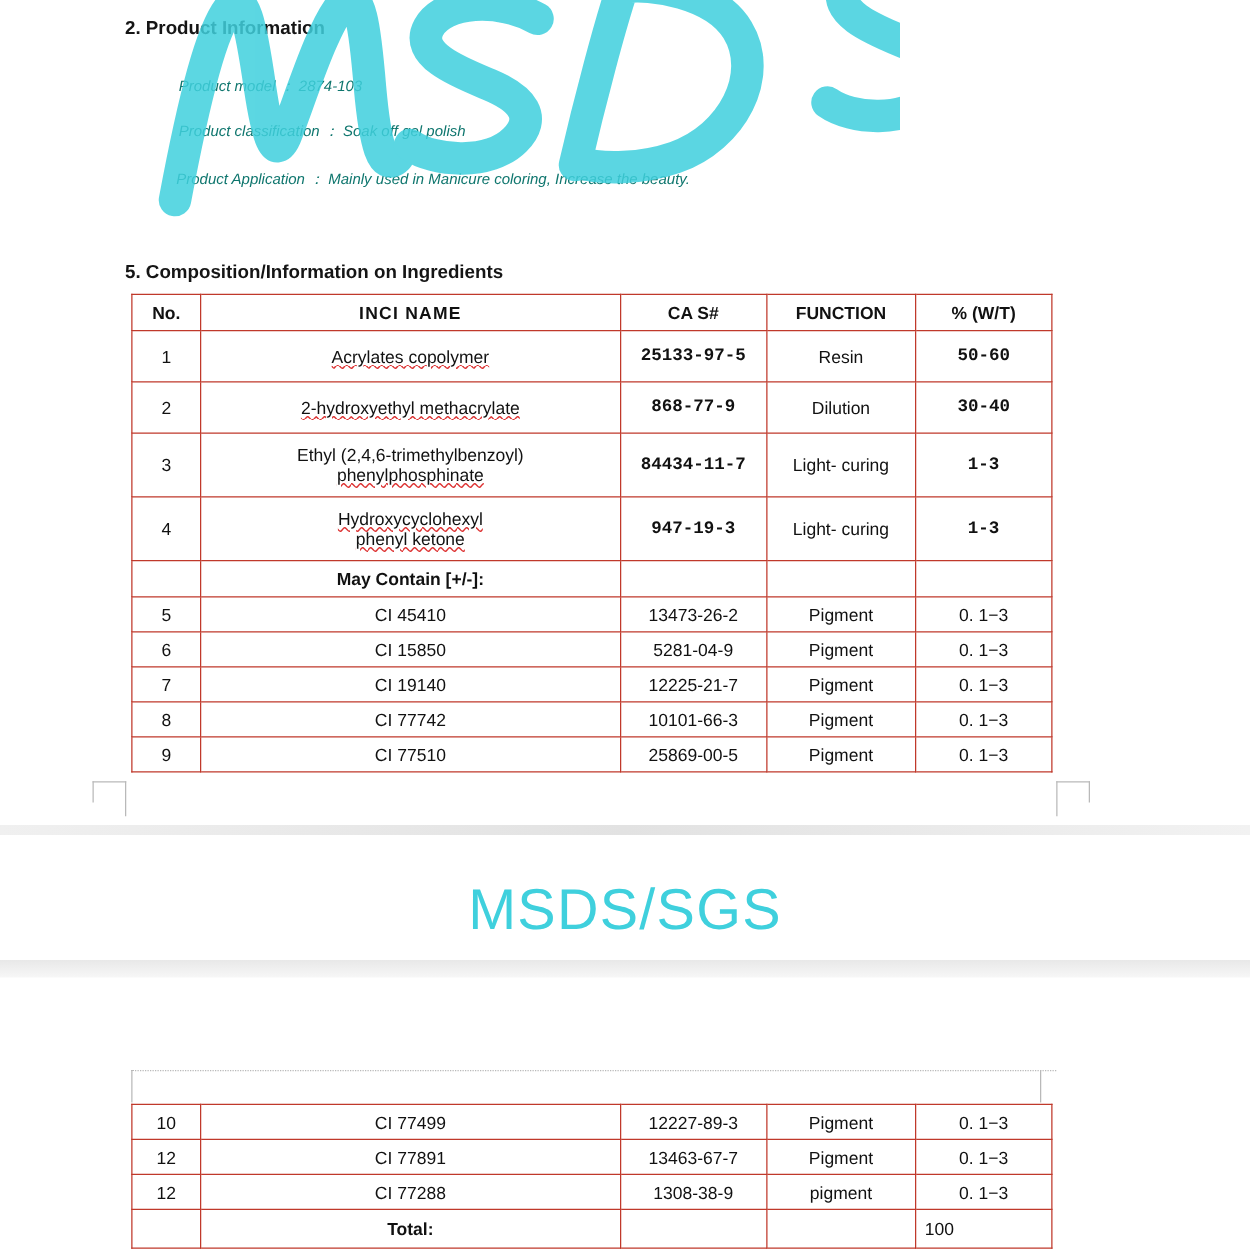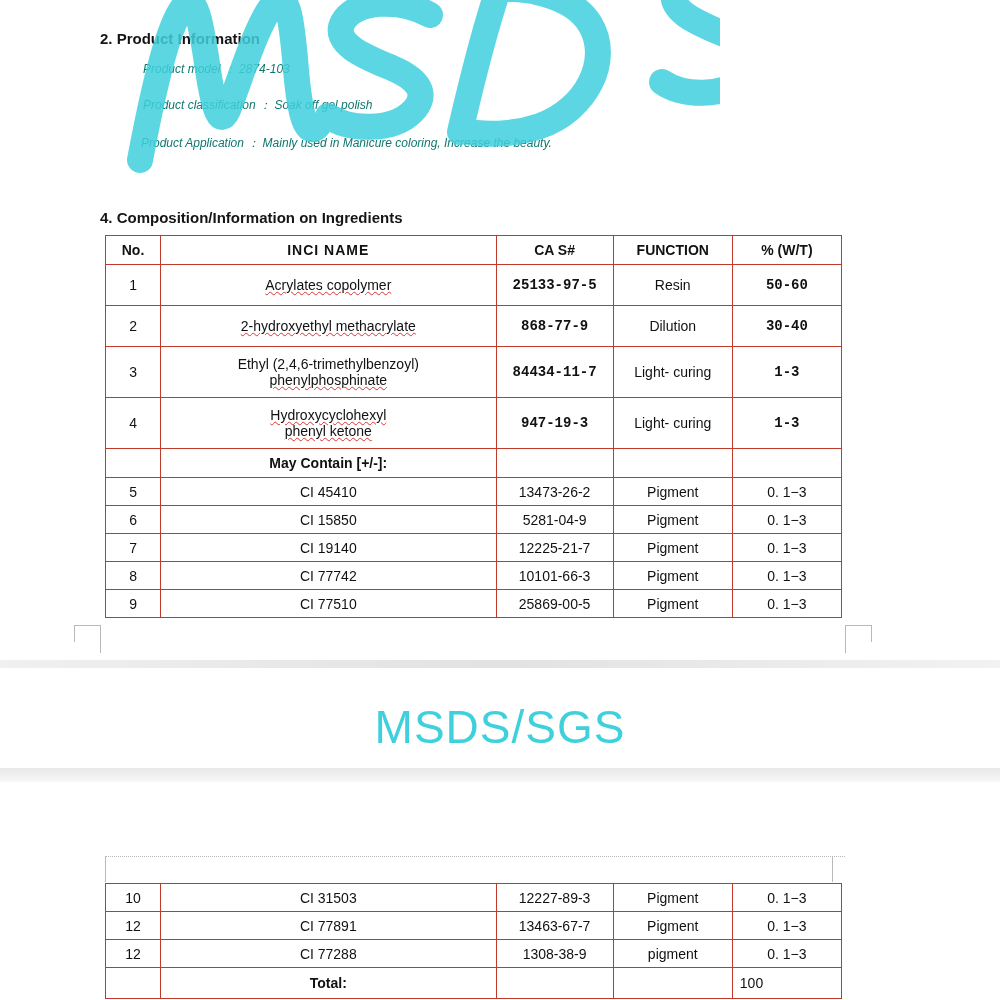--- a/index.html
+++ b/index.html
@@ -65,21 +65,21 @@
     z-index: 4;
   }
 
   .sec-heading {
     position: absolute;
     font-weight: bold;
     font-size: 15px;
     color: #151515;
     white-space: nowrap;
   }
-  #h-product { left: 100px; top: 30px; }
+  #h-product { left: 100px; top: 14px; }
   #h-composition { left: 100px; top: 209px; }
 
   .field-line {
     position: absolute;
     font-size: 12px;
     color: #0f766e;
     white-space: nowrap;
     font-style: italic;
   }
   #f-model { left: 143px; top: 61px; }
@@ -208,21 +208,21 @@
 <div class="doc">
 
   <div class="sec-heading" id="h-product">2. Product Information</div>
 
   <div class="field-line" id="f-model">Product model ：  2874-103</div>
 
   <div class="field-line" id="f-class">Product classification  ：  Soak off gel polish</div>
 
   <div class="field-line" id="f-app">Product Application  ：  Mainly used in Manicure coloring, Increase the beauty.</div>
 
-  <div class="sec-heading" id="h-composition">4. Composition/Information on Ingredients</div>
+  <div class="sec-heading" id="h-composition">5. Composition/Information on Ingredients</div>
 
   <table class="ing" id="table-top">
     <colgroup>
       <col class="col-no">
         <col class="col-inci">
         <col class="col-cas">
         <col class="col-func">
         <col class="col-pct">
     </colgroup>
     <tbody>
@@ -337,21 +337,21 @@
     <colgroup>
       <col class="col-no">
         <col class="col-inci">
         <col class="col-cas">
         <col class="col-func">
         <col class="col-pct">
     </colgroup>
     <tbody>
       <tr class="ci">
         <td>10</td>
-        <td>CI 31503</td>
+        <td>CI 77499</td>
         <td>12227-89-3</td>
         <td>Pigment</td>
         <td class="pct">0. 1−3</td>
       </tr>
       <tr class="ci">
         <td>12</td>
         <td>CI 77891</td>
         <td>13463-67-7</td>
         <td>Pigment</td>
         <td class="pct">0. 1−3</td>

